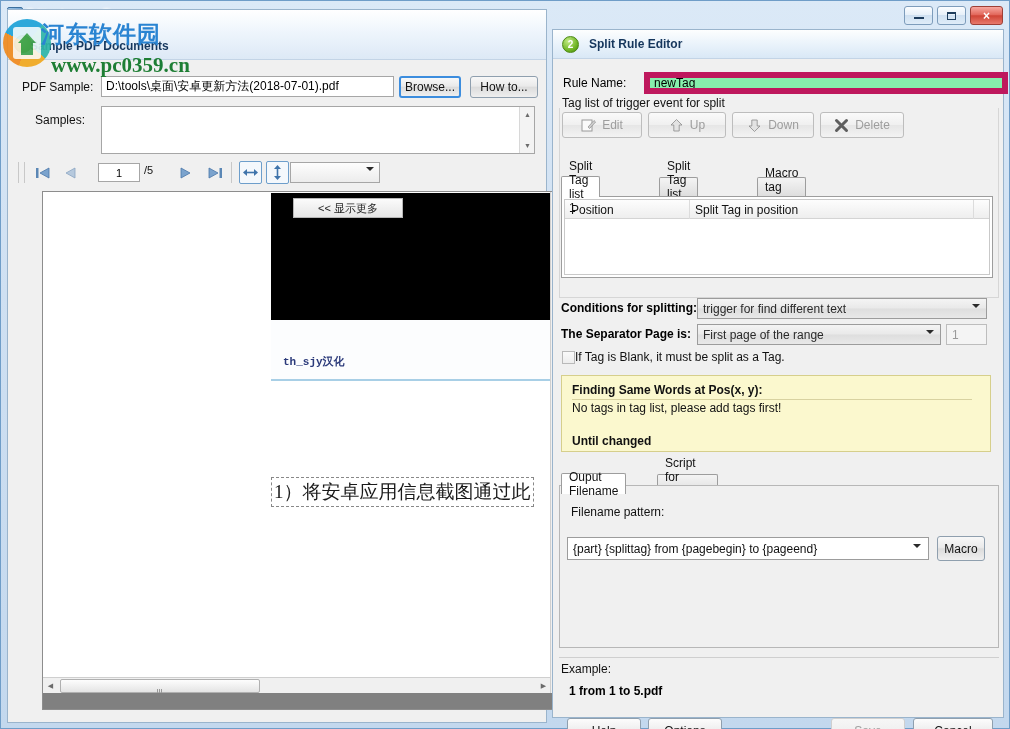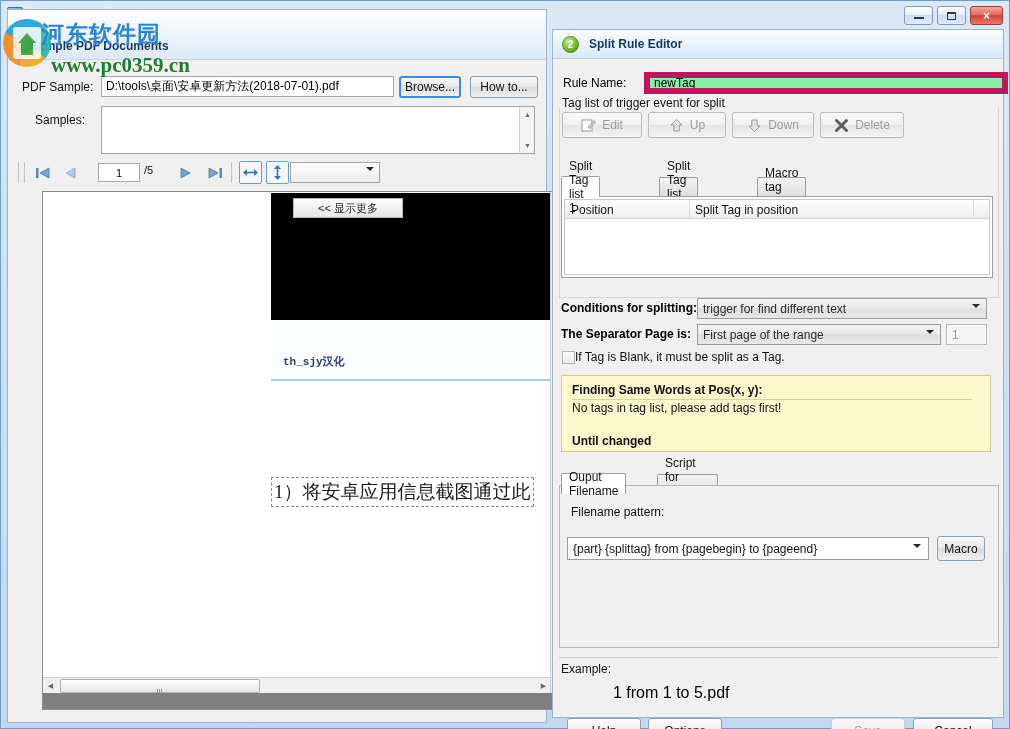--- a/index.html
+++ b/index.html
@@ -348,21 +348,21 @@
     position:absolute; left:384px; top:506px; width:48px; height:25px;
     border:1px solid #8f9fae; border-radius:3px;
     background: linear-gradient(180deg,#f8f8f8 0%,#eaeaea 45%,#dcdcdc 52%,#efefef 100%);
     display:flex; align-items:center; justify-content:center; font-size:12px; color:#111;
   }
 
   #example-sep {
     position:absolute; left:6px; top:627px; width:440px; height:1px; background:#cfcfcf;
   }
   #example-label { position:absolute; left:8px; top:632px; font-size:12px; color:#111; }
-  #example-value { position:absolute; left:16px; top:654px; font-size:16px; font-weight:normal; color:#000;margin-left:44px; }
+  #example-value { position:absolute; left:16px; top:654px; font-size:12px; font-weight:bold; color:#000; }
 
   .bbtn {
     position:absolute; top:688px; height:25px;
     border:1px solid #8f9fae; border-radius:3px;
     background: linear-gradient(180deg,#fcfcfc 0%,#efefef 45%,#e0e0e0 52%,#f2f2f2 100%);
     display:flex; align-items:center; justify-content:center;
     font-size:12px; color:#111;
   }
   #help-btn   { left:14px; width:74px; }
   #options-btn{ left:95px; width:74px; }

